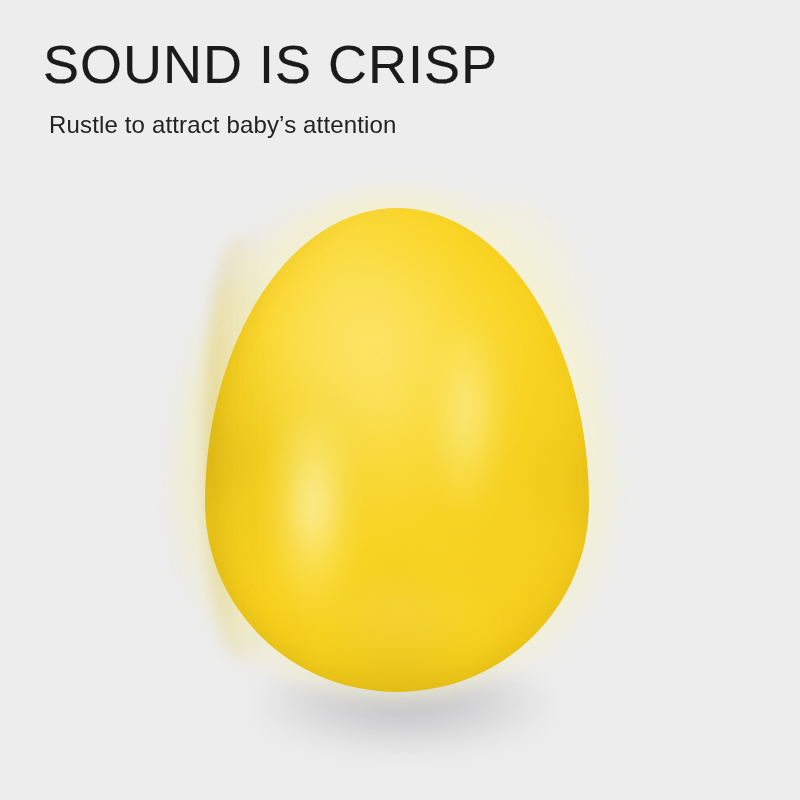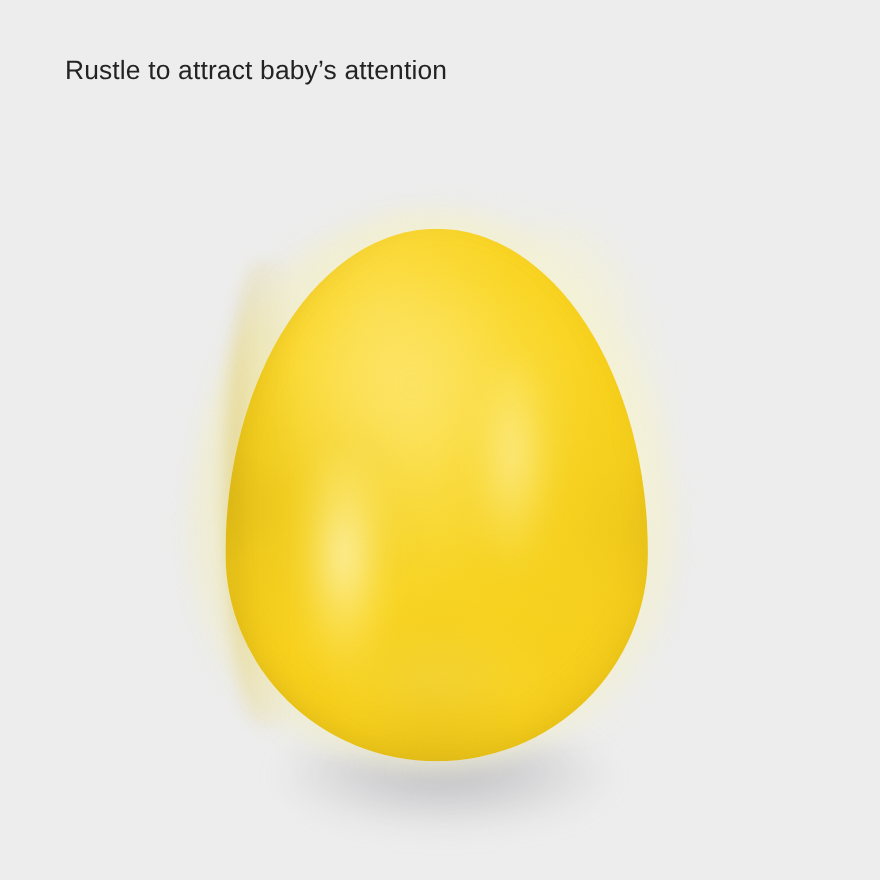--- a/index.html
+++ b/index.html
@@ -45,21 +45,21 @@
   }
 
   #subtitle {
     font-family: "Liberation Sans", sans-serif;
     font-size: 24px;
     line-height: 30px;
     font-weight: 400;
     letter-spacing: 0.15px;
     color: #232323;
     white-space: nowrap;
-    margin: 16px 0 0 16px;
+    margin: 16px 0 0 6px;
   }
 
   
   #product-stage {
     position: absolute;
     left: 0;
     top: 0;
     width: 800px;
     height: 800px;
     z-index: 20;
@@ -277,16 +277,17 @@
       <div id="edge-shade-left"></div>
       <div id="highlight-sheen"></div>
       <div id="highlight-main"></div>
       <div id="highlight-secondary"></div>
       <div id="highlight-bounce"></div>
     </div>
 
   </div>
 
   <div id="text-block">
+    <h1 id="headline">SOUND IS CRISP</h1>
     <p id="subtitle">Rustle to attract baby’s attention</p>
   </div>
 
 </div>
 
 </body></html>

